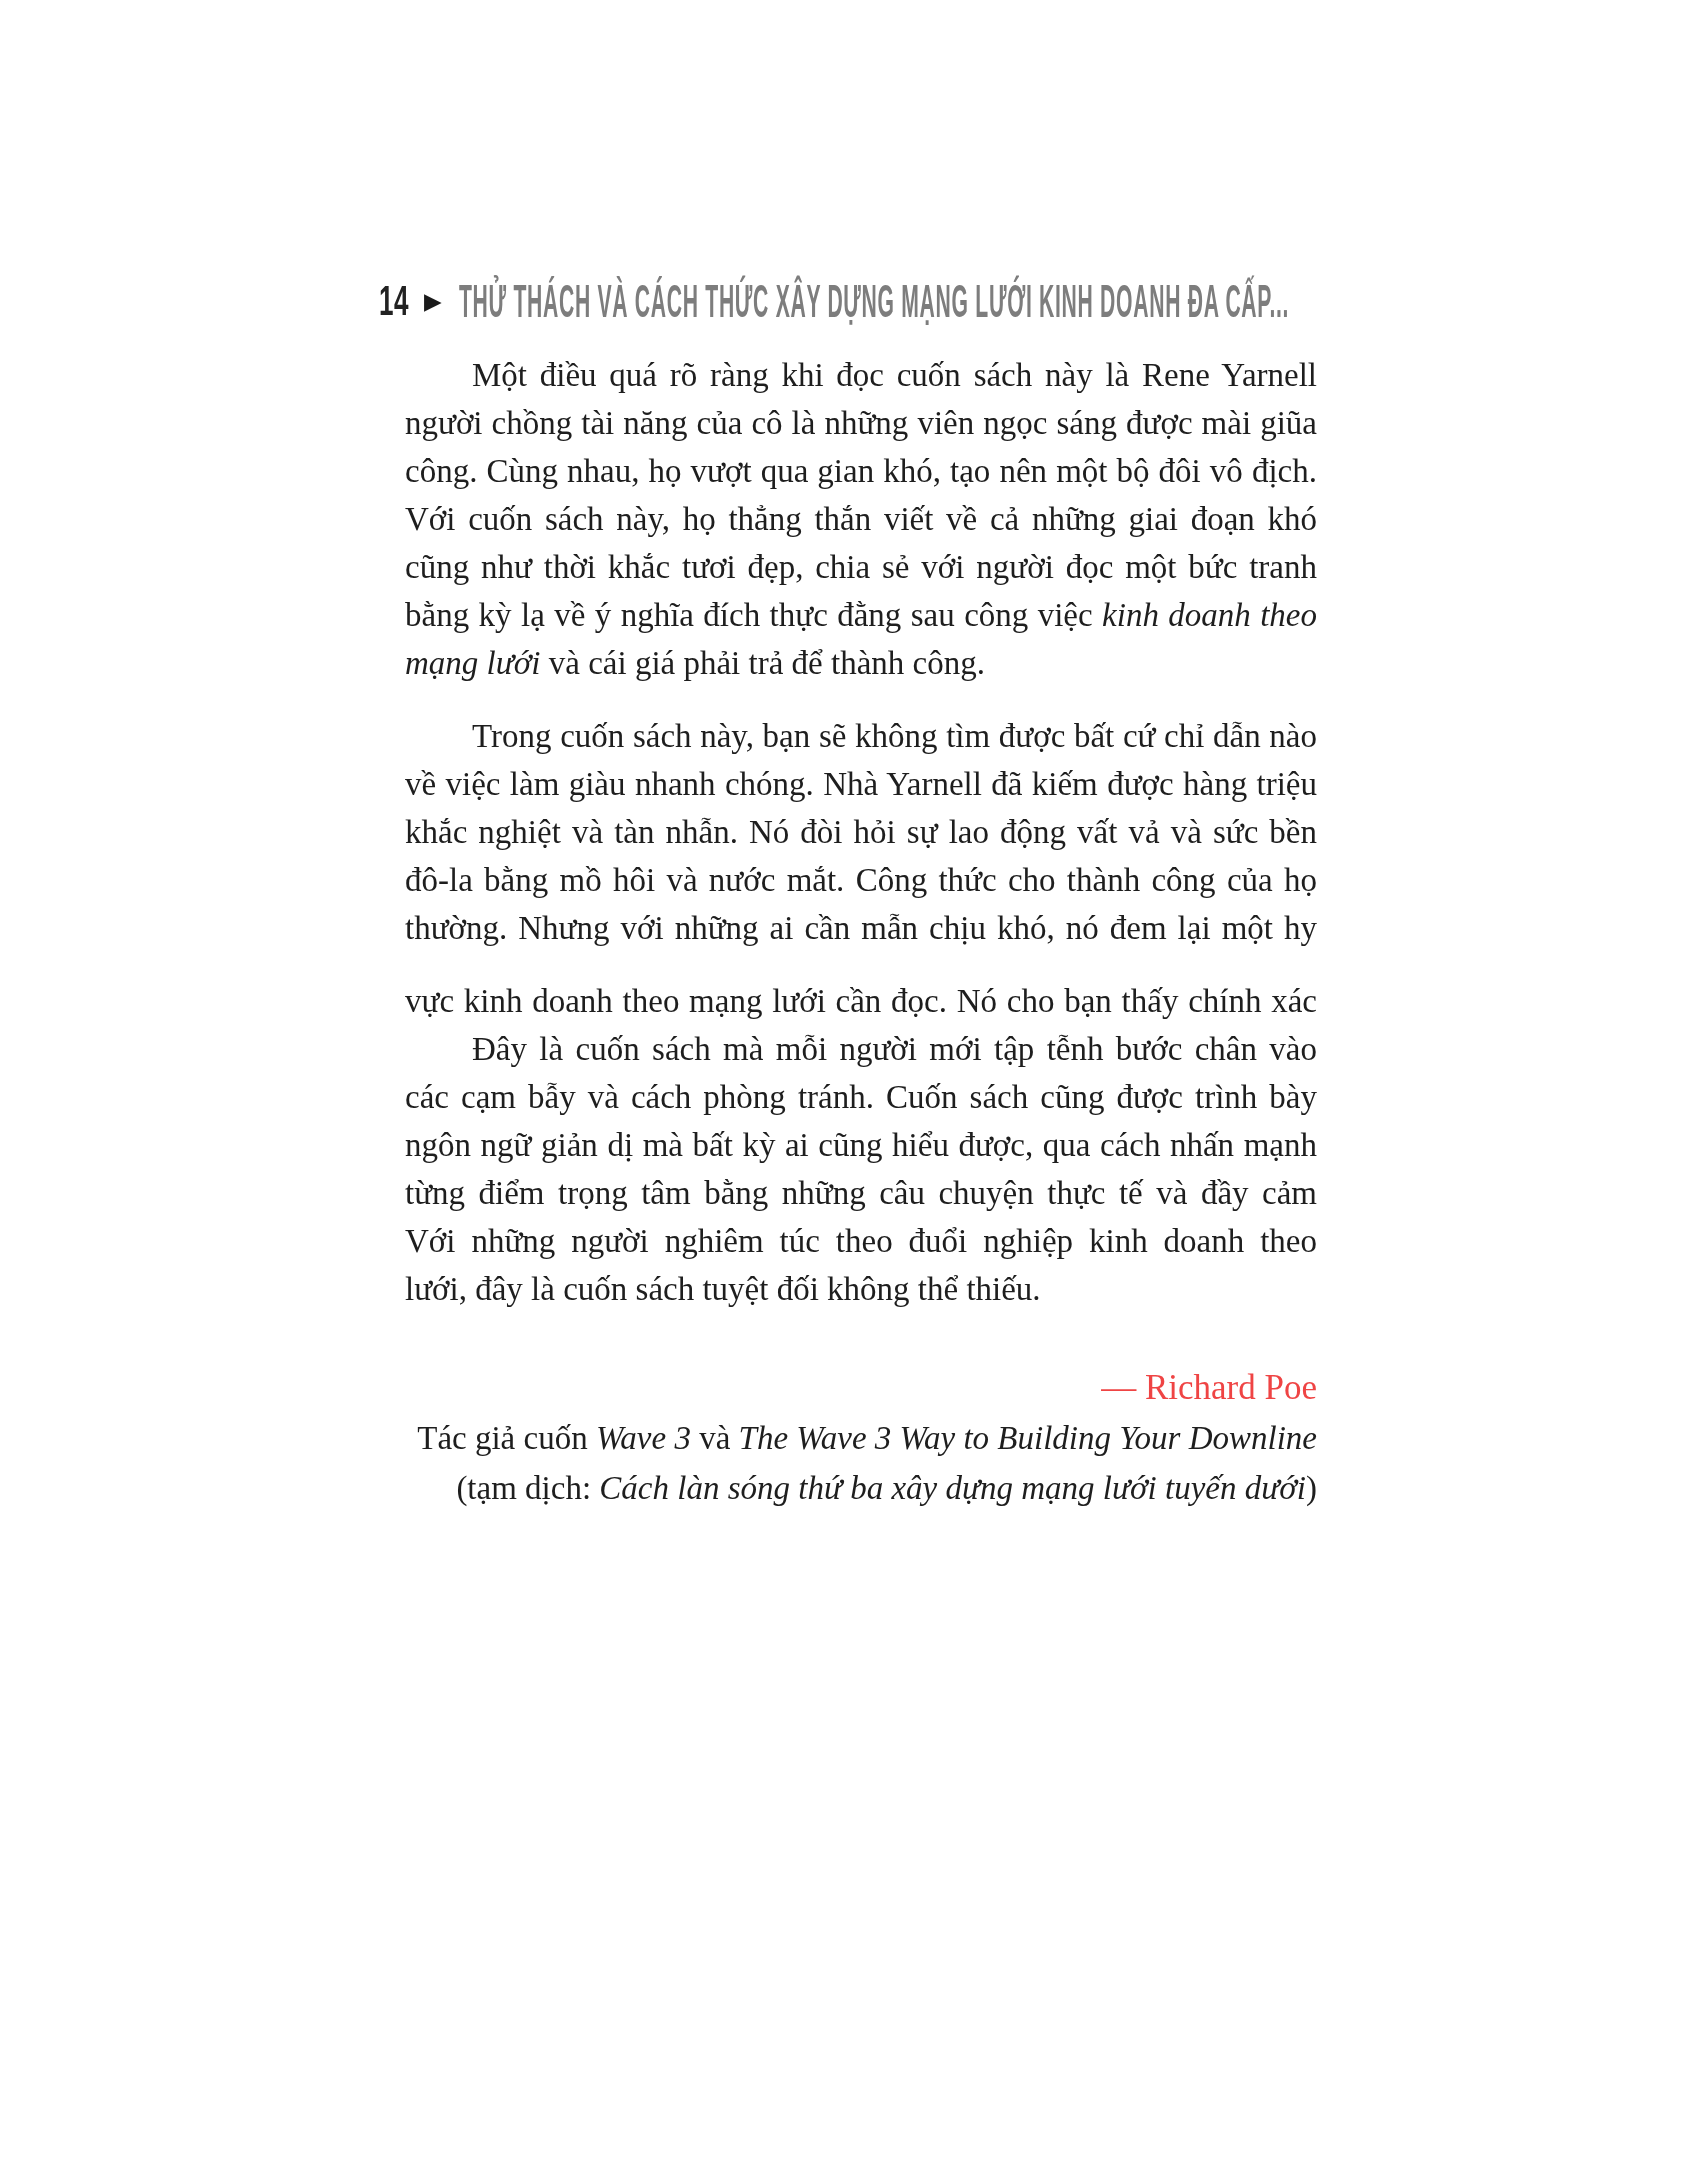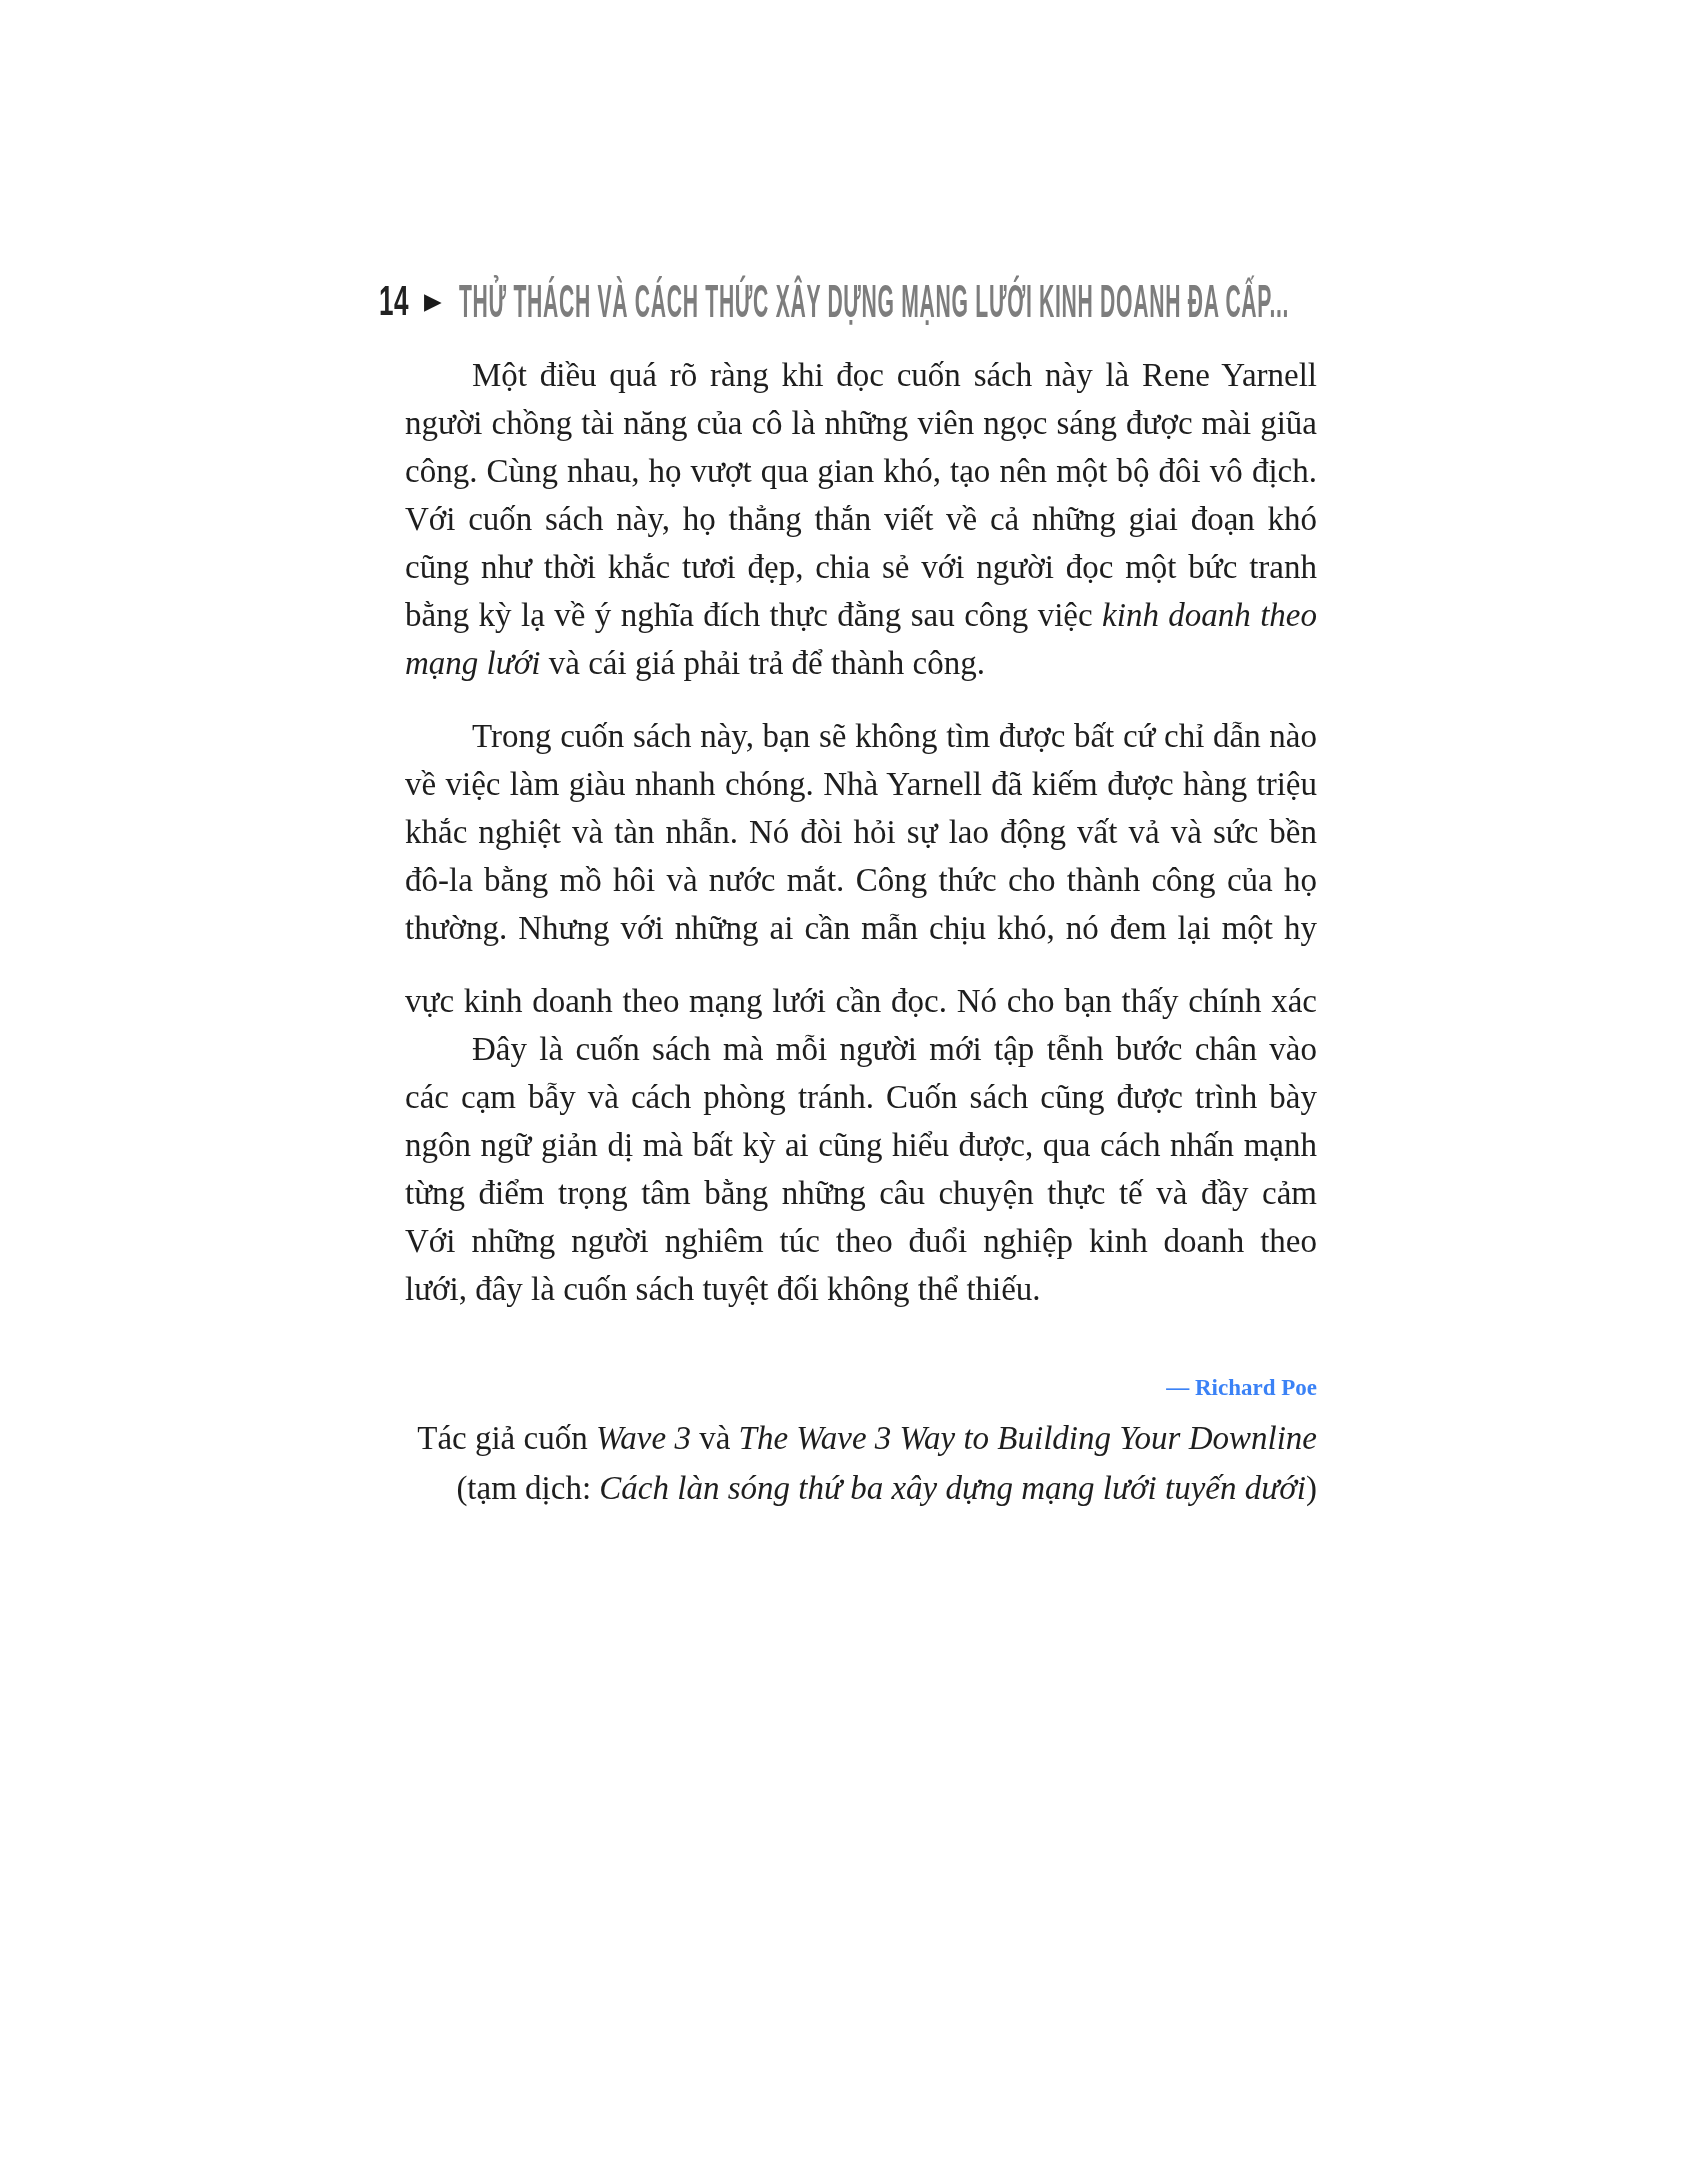--- a/index.html
+++ b/index.html
@@ -66,24 +66,24 @@
   .line.plast  { text-align-last: left; }
   .it { font-style: italic; }
   
   .signature {
     position: absolute;
     left: 381px; top: 1363px;
     width: 936px;
     text-align: right;
   }
   .sig-author {
-    font-weight: bold;
-    font-size: 23px;
+    font-weight: normal;
+    font-size: 35px;
     line-height: 50px;
-    color: #3b82f6;
+    color: #ef4444;
   }
   .sig-line {
     font-size: 33px;
     line-height: 50px;
     color: #1e1e1e;
   }
 </style>
 </head>
 <body>
 

